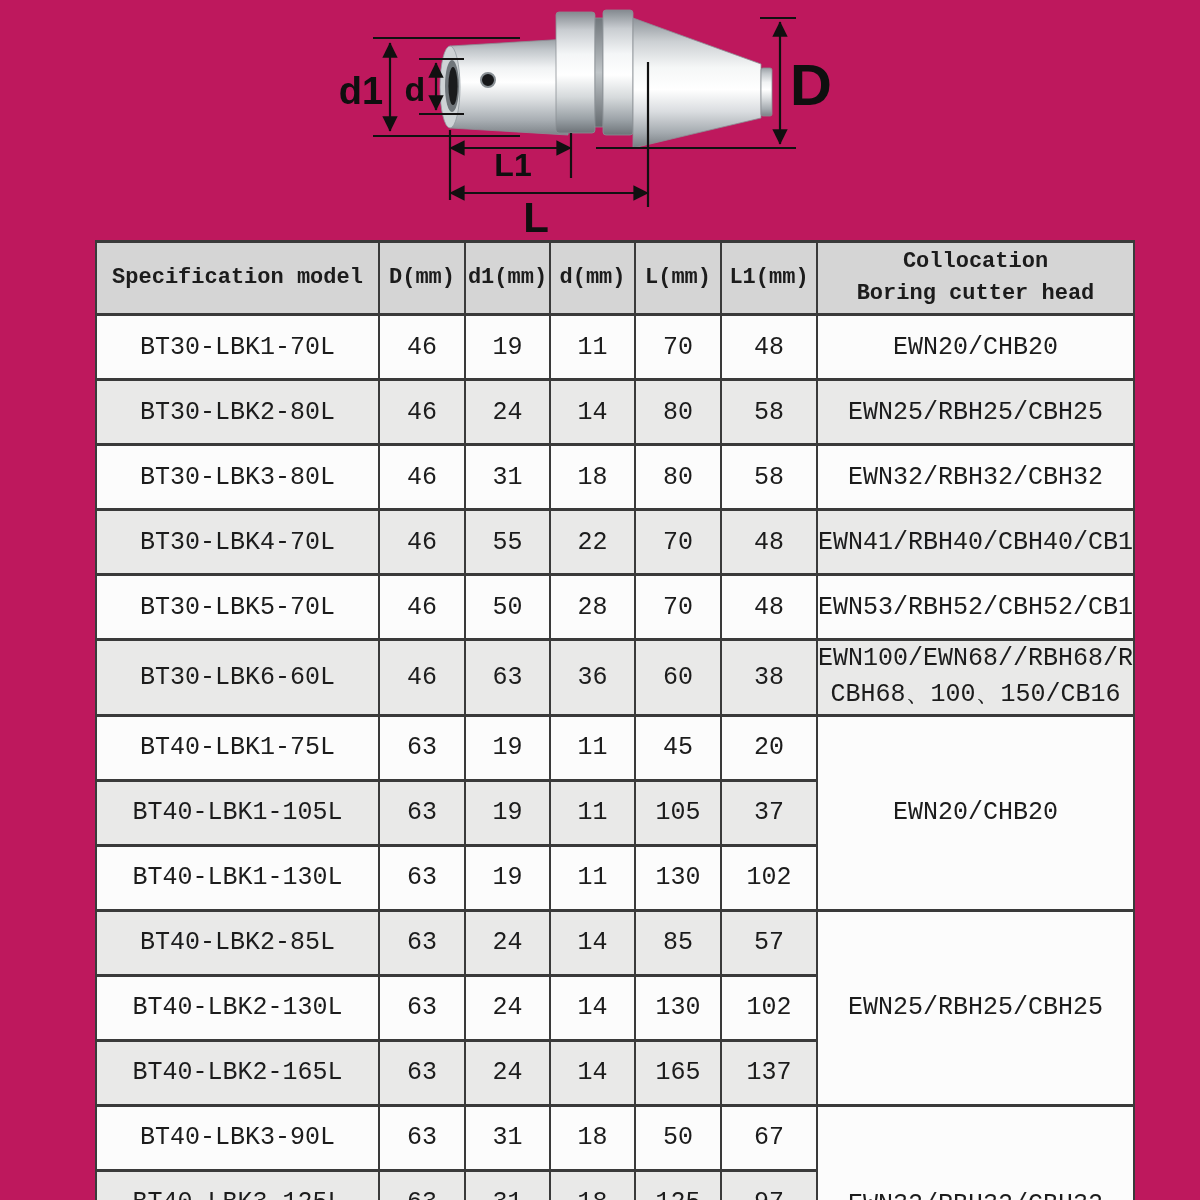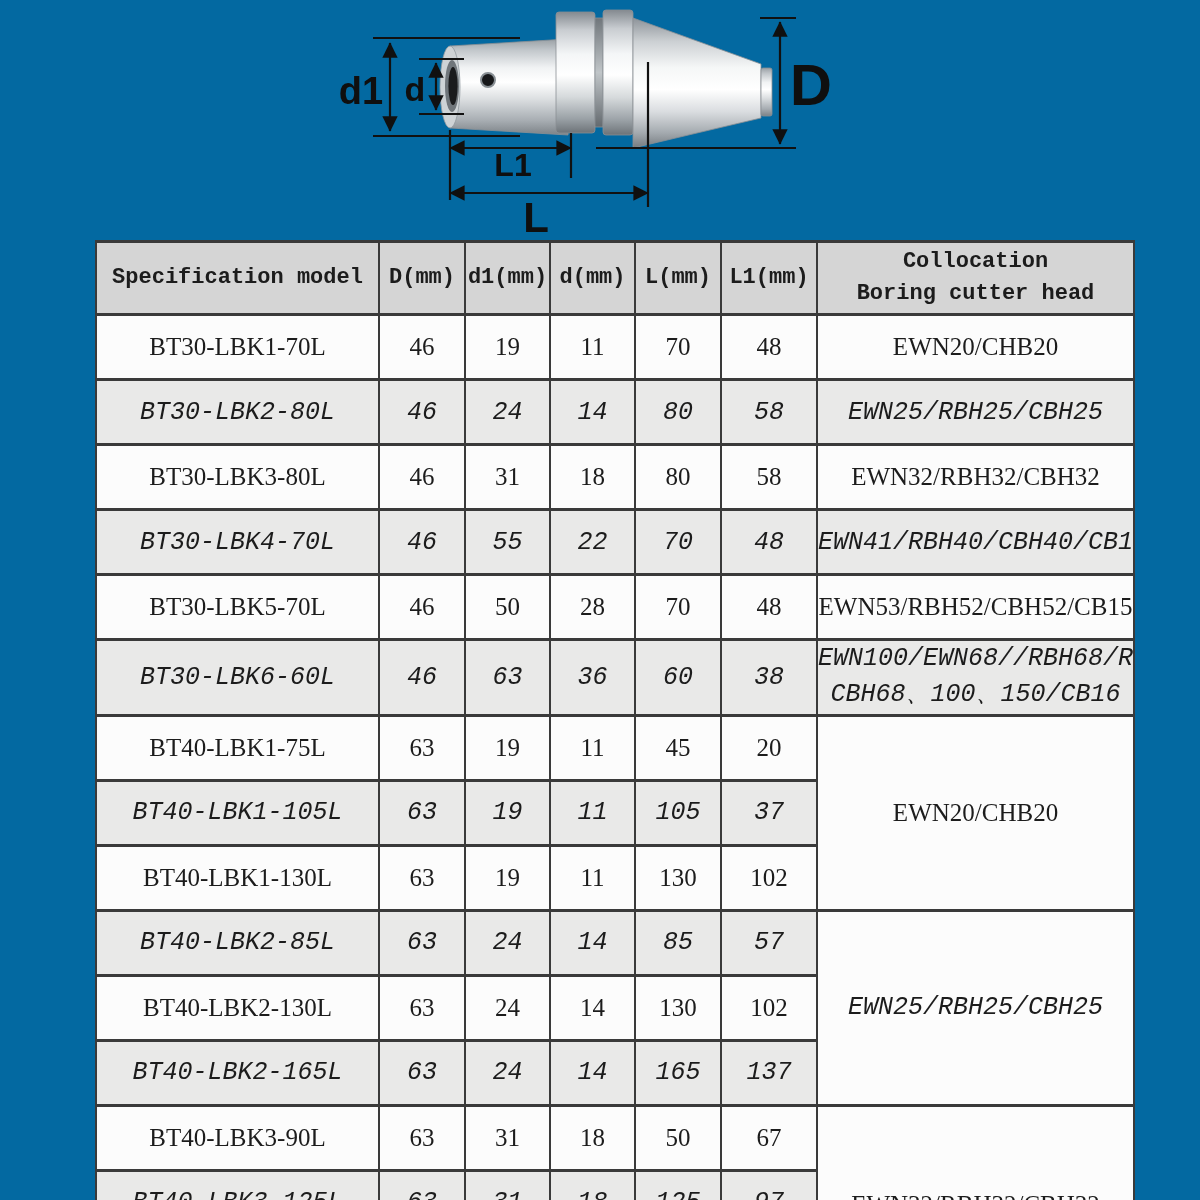--- a/index.html
+++ b/index.html
@@ -1,37 +1,37 @@
 <!DOCTYPE html>
 <html><head>
 <meta charset="utf-8">
 <style>
   html,body { margin:0; padding:0; background:#ffffff; }
   .page {
-    position:relative; width:1200px; height:1200px; background:#0369a1;
+    position:relative; width:1200px; height:1200px; background:#be185d;
     font-family:"Liberation Mono", "DejaVu Sans Mono", monospace;
     overflow:hidden;
   }
   .diagram { position:absolute; left:328px; top:2px; }
   .dim-label { font-family:"Liberation Sans", sans-serif; font-weight:bold; fill:#0f0f0f; }
 
   .spec-table {
     position:absolute; left:95px; top:240px; width:1040px;
     border-collapse:collapse; table-layout:fixed; color:#1c1c1c;
   }
   .spec-table th, .spec-table td {
     border:2px solid #3a3a3a; border-top-width:3px; border-bottom-width:3px;
     text-align:center; vertical-align:middle; padding:0; overflow:hidden;
   }
   .spec-table thead th {
     background:#d5d5d5; height:70px; font-size:22px; font-weight:bold; line-height:1.45;
   }
   .spec-table tbody td { height:62px; font-size:25px; font-weight:normal; }
-  tr.plain { background:#fcfcfc;font-family:Liberation Serif, serif; }
-  tr.alt   { background:#e9e9e8;font-style:italic; }
+  tr.plain { background:#fcfcfc; }
+  tr.alt   { background:#e9e9e8; }
   td.colloc { font-size:20px; }
   td.colloc-small { font-size:18px; line-height:1.45; }
   td.merged { background:#fcfcfc; font-size:20px; }
   td.merged.bottom { vertical-align:bottom; padding-bottom:15px; }
 </style>
 </head>
 <body>
 
 <div class="page">
 

